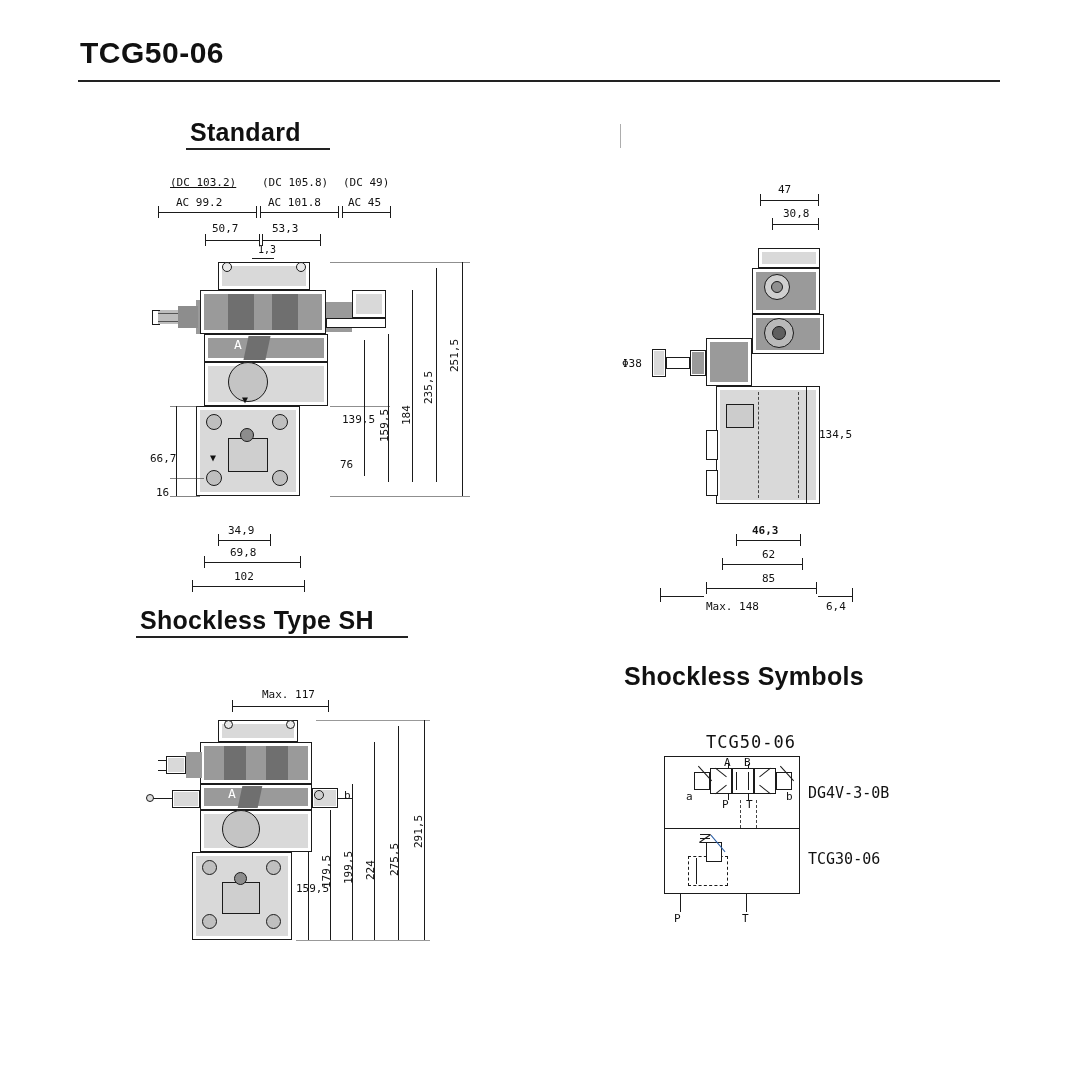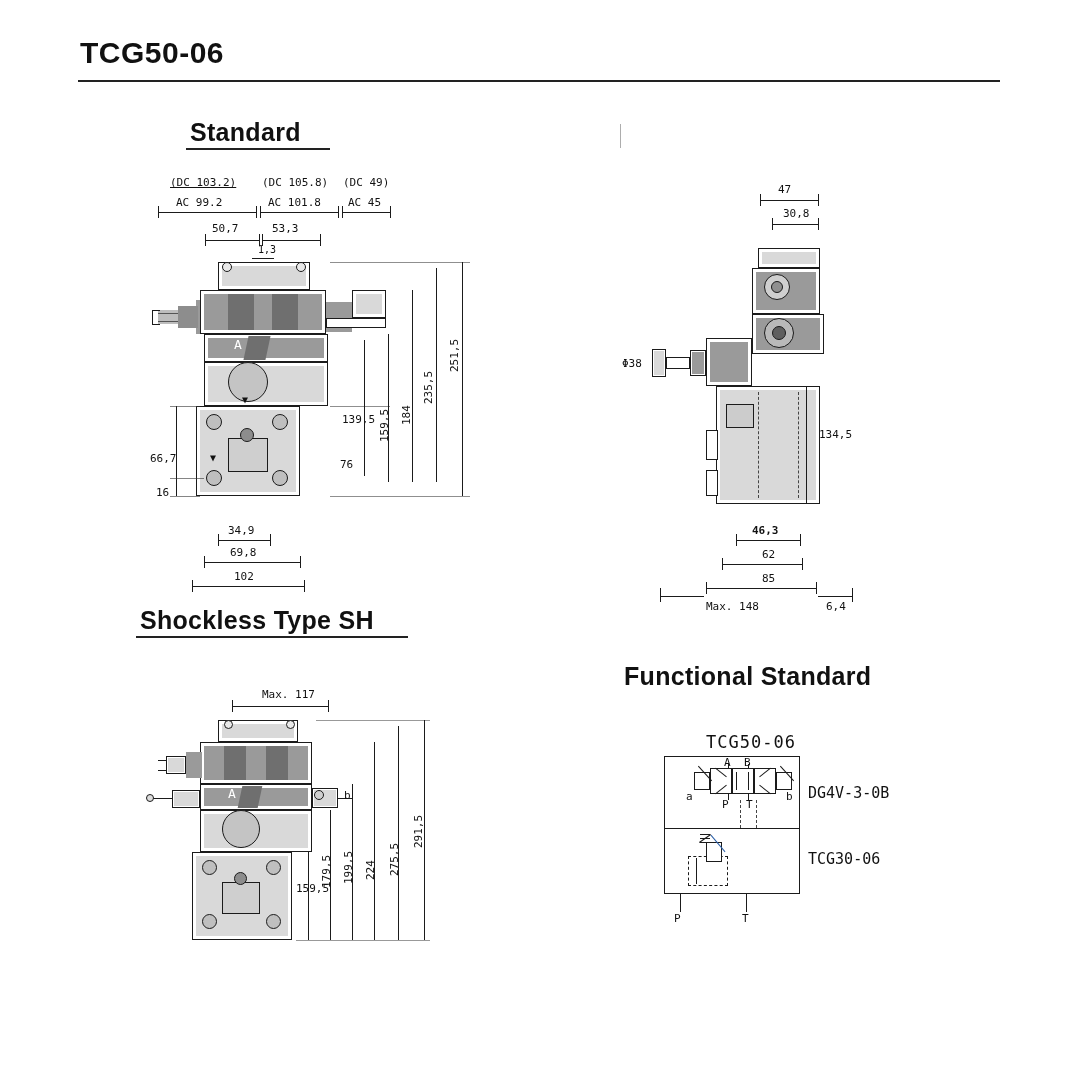--- a/index.html
+++ b/index.html
@@ -322,21 +322,21 @@
     <div class="ln vl" style="left:352px; top:784px; height:156px;"></div>
     <div class="dim" style="left:342px; top:884px; transform:rotate(-90deg); transform-origin:left top;">199,5</div>
 
     <div class="ln vl" style="left:330px; top:810px; height:130px;"></div>
     <div class="dim" style="left:320px; top:888px; transform:rotate(-90deg); transform-origin:left top;">179,5</div>
 
     <div class="ln vl" style="left:308px; top:852px; height:88px;"></div>
     <div class="dim" style="left:296px; top:882px;">159,5</div>
   </div>
 
-  <div class="sec-head" style="left:624px; top:662px;">Functional Standard</div>
+  <div class="sec-head" style="left:624px; top:662px;">Shockless Symbols</div>
 
   <div>
     <div class="fs-title" style="left:706px; top:732px;">TCG50-06</div>
 
     <div class="fs-box" style="left:664px; top:756px; width:136px; height:138px;"></div>
     <div class="ln hl" style="left:664px; top:828px; width:136px;"></div>
 
     <div class="box" style="left:710px; top:768px; width:22px; height:26px;"></div>
     <div class="box" style="left:732px; top:768px; width:22px; height:26px;"></div>
     <div class="box" style="left:754px; top:768px; width:22px; height:26px;"></div>

